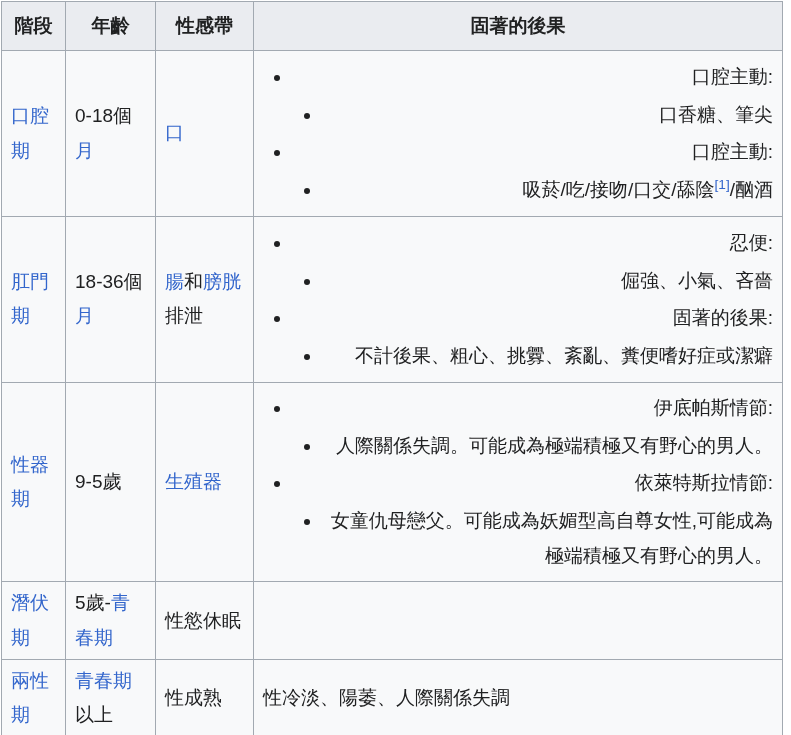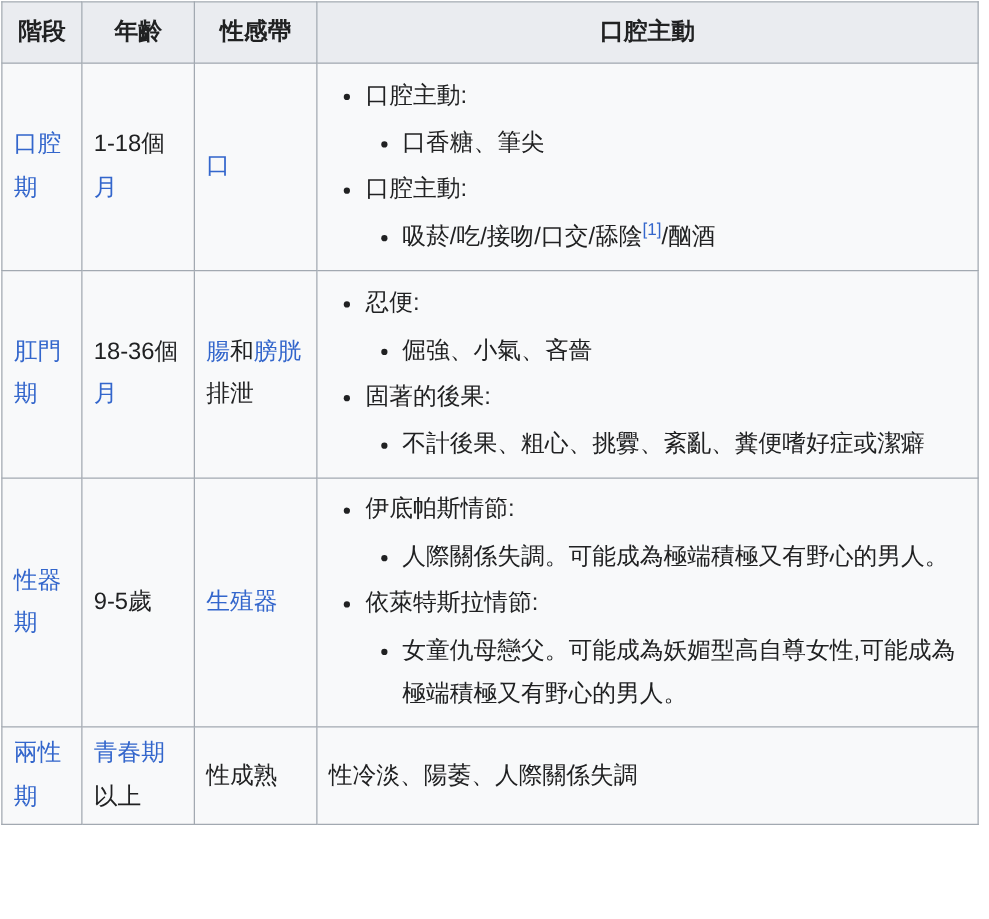--- a/index.html
+++ b/index.html
@@ -41,20 +41,21 @@
   }
   a.wlink {
     color: #3366cc;
     text-decoration: none;
     cursor: pointer;
   }
   td.c-fix ul {
     margin: 0.25em 0 0.25em 1.55em;
     padding: 0;
     list-style-type: disc;
+    text-align: right;
   }
   td.c-fix ul ul {
     margin-top: 0.2em;
     margin-bottom: 0.1em;
   }
   td.c-fix li {
     margin: 0.15em 0;
   }
   sup.ref {
     font-size: 0.72em;
@@ -72,31 +73,31 @@
       <col style="width:64px">
       <col style="width:90px">
       <col style="width:98px">
       <col>
     </colgroup>
     <thead>
       <tr>
         <th>階段</th>
         <th>年齡</th>
         <th>性感帶</th>
-        <th>口腔主動</th>
+        <th>固著的後果</th>
       </tr>
     </thead>
     <tbody>
 
       <tr>
         <td>
           <a class="wlink">口腔期</a>
         </td>
         <td>
-          <span>1-18個</span><a class="wlink">月</a>
+          <span>0-18個</span><a class="wlink">月</a>
         </td>
         <td>
           <a class="wlink">口</a>
         </td>
         <td class="c-fix">
           <ul>
             <li>
               <span>口腔主動:</span>
               <ul>
                 <li>
@@ -173,20 +174,34 @@
               <ul>
                 <li>
                   <span>女童仇母戀父。可能成為妖媚型高自尊女性,可能成為極端積極又有野心的男人。</span>
                 </li>
               </ul>
             </li>
           </ul>
         </td>
       </tr>
 
+      <tr>
+        <td>
+          <a class="wlink">潛伏期</a>
+        </td>
+        <td>
+          <span>5歲-</span><a class="wlink">青春期</a>
+        </td>
+        <td>
+          <span>性慾休眠</span>
+        </td>
+        <td class="c-fix">
+          <span class="empty-cell"></span>
+        </td>
+      </tr>
 
       <tr>
         <td>
           <a class="wlink">兩性期</a>
         </td>
         <td>
           <a class="wlink">青春期</a><span>以上</span>
         </td>
         <td>
           <span>性成熟</span>

